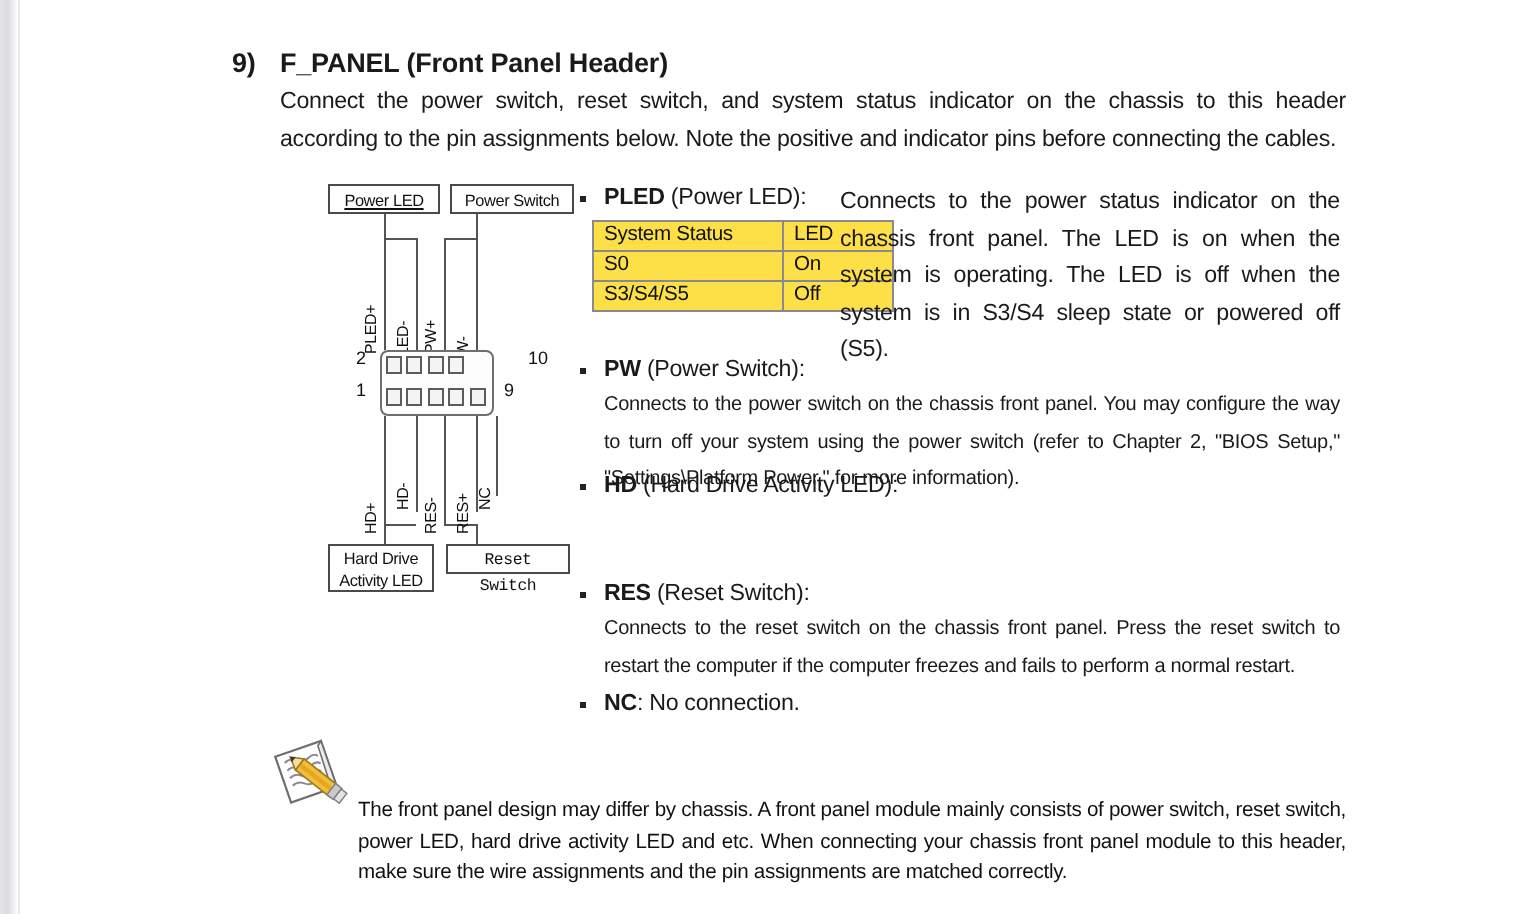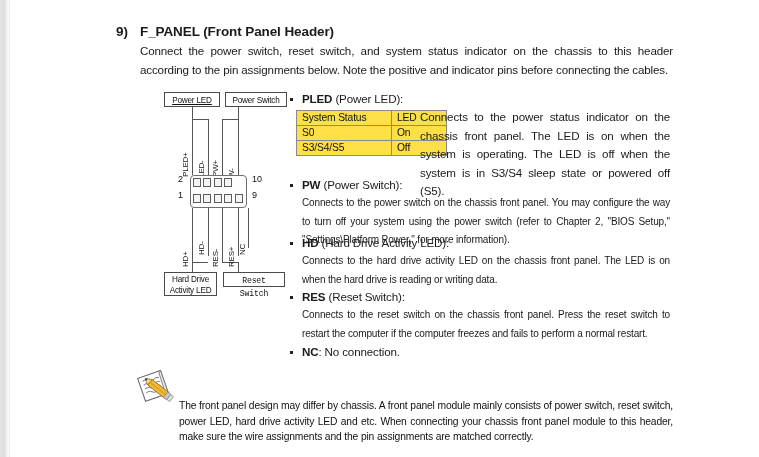--- a/index.html
+++ b/index.html
@@ -175,21 +175,21 @@
     color: #111;
     background: #fde047;
     white-space: nowrap;
   }
   .pled-table td.c1 { width: 84px; }
   .pled-table td.c2 { width: 44px; }
 
   .pled-side {
     position: absolute;
     left: 420px;
-    top: 108px;
+    top: 92px;
     width: 250px;
     font-size: 11.6px;
     line-height: 18.5px;
     text-align: justify;
     letter-spacing: -0.15px;
   }
 
   
   .note {
     position: absolute;
@@ -260,21 +260,21 @@
 
       <div class="pin" style="left:2px;  top:18px;"></div>
       <div class="pin" style="left:12px; top:18px;"></div>
       <div class="pin" style="left:23px; top:18px;"></div>
       <div class="pin" style="left:33px; top:18px;"></div>
       <div class="pin" style="left:44px; top:18px;"></div>
     </div>
 
     <div class="pinnum" style="left:18px; top:84px;">2</div>
     <div class="pinnum" style="left:18px; top:100px;">1</div>
-    <div class="pinnum" style="left:92px; top:84px;">10</div>
+    <div class="pinnum" style="left:104px; top:84px;">10</div>
     <div class="pinnum" style="left:92px; top:100px;">9</div>
 
     <div class="dlead vlead" style="left:32px; top:118px; height:54px;"></div>
     <div class="dlead vlead" style="left:48px; top:118px; height:48px;"></div>
     <div class="dlead hlead" style="left:32px; top:172px; width:16px;"></div>
     <div class="dlead vlead" style="left:32px; top:172px; height:10px;"></div>
 
     <div class="dlead vlead" style="left:62px; top:118px; height:54px;"></div>
     <div class="dlead vlead" style="left:78px; top:118px; height:48px;"></div>
     <div class="dlead vlead" style="left:88px; top:118px; height:40px;"></div>
@@ -318,21 +318,20 @@
   <div class="bullet-row" style="left:290px; top:178px;">
     <span class="bullet-dot"></span>
     <span class="bullet-head"><b>PW</b><span> (Power Switch):</span></span>
   </div>
   <div class="bullet-body" style="left:302px; top:194px; width:368px;">Connects to the power switch on the chassis front panel. You may configure the way to turn off your system using the power switch (refer to Chapter 2, "BIOS Setup," "Settings\Platform Power," for more information).</div>
 
   <div class="bullet-row" style="left:290px; top:236px;">
     <span class="bullet-dot"></span>
     <span class="bullet-head"><b>HD</b><span> (Hard Drive Activity LED):</span></span>
   </div>
-  <div class="bullet-body" style="left:302px; top:252px; width:368px;">Connects to the hard drive activity LED on the chassis front panel. The LED is on when the hard drive is reading or writing data.</div>
 
   <div class="bullet-row" style="left:290px; top:290px;">
     <span class="bullet-dot"></span>
     <span class="bullet-head"><b>RES</b><span> (Reset Switch):</span></span>
   </div>
   <div class="bullet-body" style="left:302px; top:306px; width:368px;">Connects to the reset switch on the chassis front panel. Press the reset switch to restart the computer if the computer freezes and fails to perform a normal restart.</div>
 
   <div class="bullet-row" style="left:290px; top:345px;">
     <span class="bullet-dot"></span>
     <span class="bullet-head"><b>NC</b><span>: No connection.</span></span>

